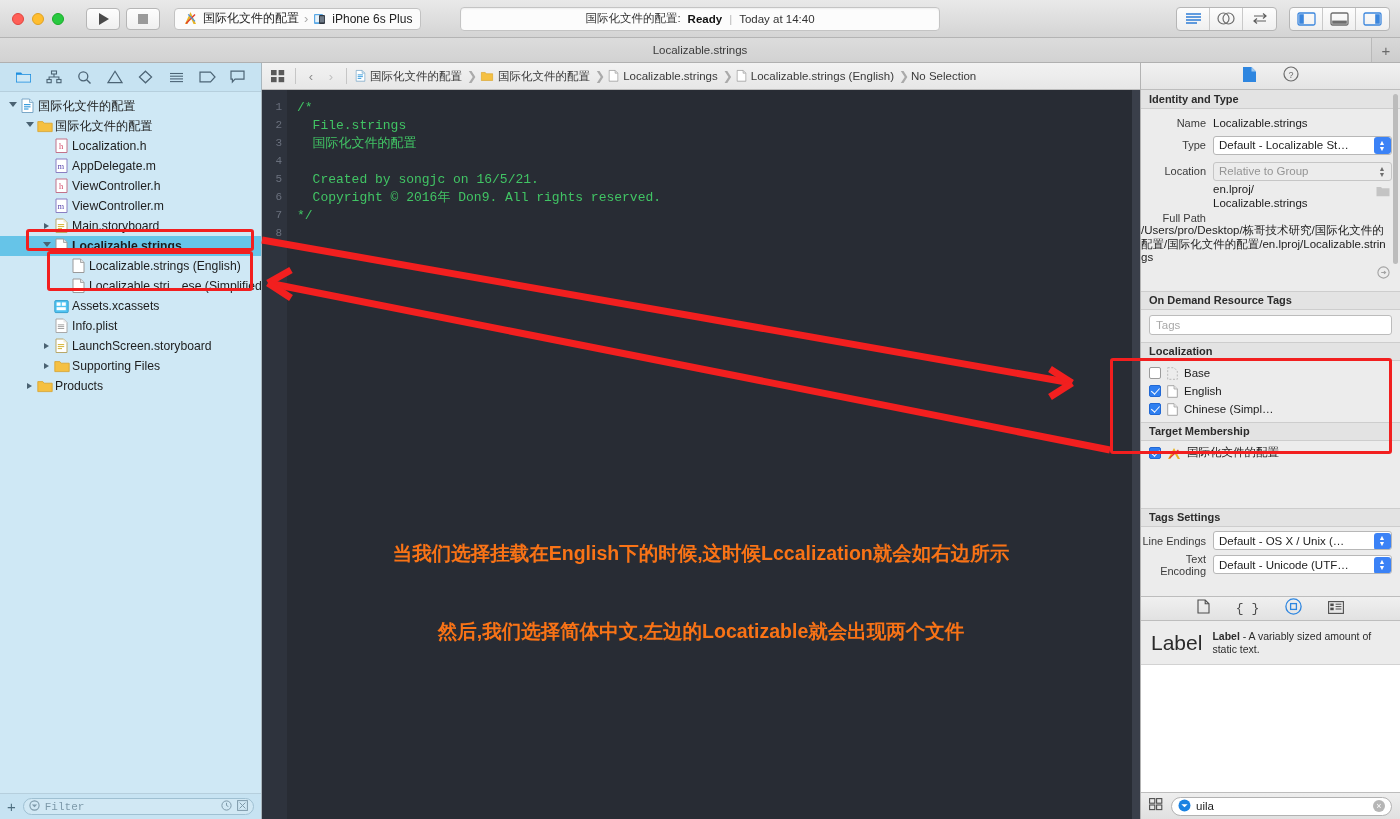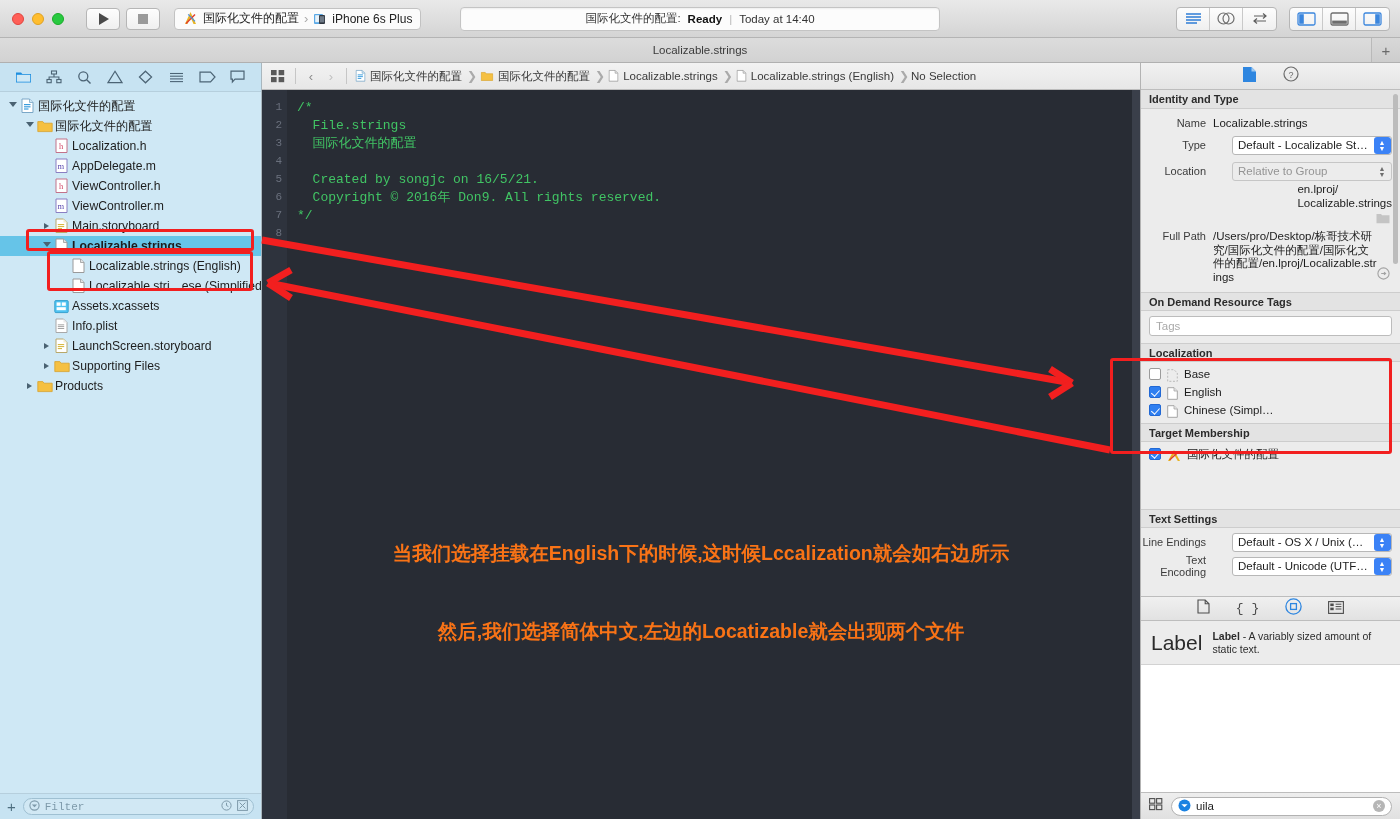--- a/index.html
+++ b/index.html
@@ -194,21 +194,21 @@
   .flab {
     width: 72px; text-align: right; padding-right: 7px; flex: none;
     font-size: 11px; color: #3b3b3b;
   }
   .fval { font-size: 11.5px; color: #1c1c1c; }
   .fval.multi { line-height: 13.5px; }
   .popup {
     flex: 1; height: 19px; background: #fff; border: 1px solid #b7b7b7;
     border-radius: 3px; display: flex; align-items: center;
     font-size: 11.5px; color: #1c1c1c; padding-left: 5px;
-    position: relative; overflow: hidden; margin-left: 19px;
+    position: relative; overflow: hidden;
   }
   .popup .stepper {
     position: absolute; right: 0; top: 0; width: 17px; height: 17px;
     background: #3b82f6; border-radius: 3px; margin: 0.5px;
     display: flex; flex-direction: column; align-items: center; justify-content: center;
     color: #fff; font-size: 7px; line-height: 6px;
   }
   .popup.plain { background: #ececec; border-color: #c6c6c6; color: #949494; }
   .popup.plain .stepper { background: transparent; color: #6e6e6e; }
   .tagfield {
@@ -787,31 +787,31 @@
             <span class="stepper">▲<br>▼</span>
           </div>
         </div>
         <div class="frow" style="margin-top:6px;">
           <div class="flab">Location</div>
           <div class="popup plain">
             <span>Relative to Group</span>
             <span class="stepper">▲<br>▼</span>
           </div>
         </div>
-        <div class="frow" style="align-items:flex-end;flex-direction:column;">
+        <div class="frow" style="align-items:flex-start;">
           <div class="flab"></div>
           <div class="fval multi" style="white-space:pre-line;flex:1;">en.lproj/
 Localizable.strings</div>
           <span style="margin-right:2px;">
             <svg width="14" height="11" viewBox="0 0 14 11">
                 <path d="M0.5 1 h4.5 l1.1 1.3 H13.5 V10.3 H0.5 Z" fill="#c4c4c4"></path>
               </svg>
           </span>
         </div>
-        <div class="frow" style="align-items:flex-start;">
+        <div class="frow" style="align-items:flex-start;flex-direction:column;">
           <div class="flab">Full Path</div>
           <div class="fval multi" style="flex:1;word-break:break-all;">/Users/pro/Desktop/栋哥技术研究/国际化文件的配置/国际化文件的配置/en.lproj/Localizable.strings</div>
           <span style="margin-right:2px;align-self:flex-end;">
             <svg width="13" height="13" viewBox="0 0 13 13">
               <circle cx="6.5" cy="6.5" r="5.6" fill="none" stroke="#a2a2a2" stroke-width="1.1"></circle>
               <path d="M4.2 6.5 H8.4 M7 5.1 L8.6 6.5 L7 7.9" fill="none" stroke="#a2a2a2" stroke-width="1.1"></path>
             </svg>
           </span>
         </div>
       </div>
@@ -851,21 +851,21 @@
           <div class="lrow">
             <span class="cb on"></span>
             <span class="doc-ic" style="width:14px;"><svg width="14" height="13" viewBox="0 0 14 13">
                 <path d="M7 1 L13 12 H10.8 L7 5.6 L3.2 12 H1 Z" fill="#e8b423"></path>
                 <path d="M2.6 11 L11.4 3" stroke="#e23b2e" stroke-width="1.3" fill="none"></path>
               </svg></span>
             <span class="lname">国际化文件的配置</span>
           </div>
         </div>
 
-      <div class="sect-hdr" style="margin-top:42px;">Text Settings</div>
+      <div class="sect-hdr" style="margin-top:42px;">Tags Settings</div>
       <div class="frm">
         <div class="frow">
           <div class="flab">Line Endings</div>
           <div class="popup">
             <span>Default - OS X / Unix (…</span>
             <span class="stepper">▲<br>▼</span>
           </div>
         </div>
         <div class="frow">
           <div class="flab">Text Encoding</div>

